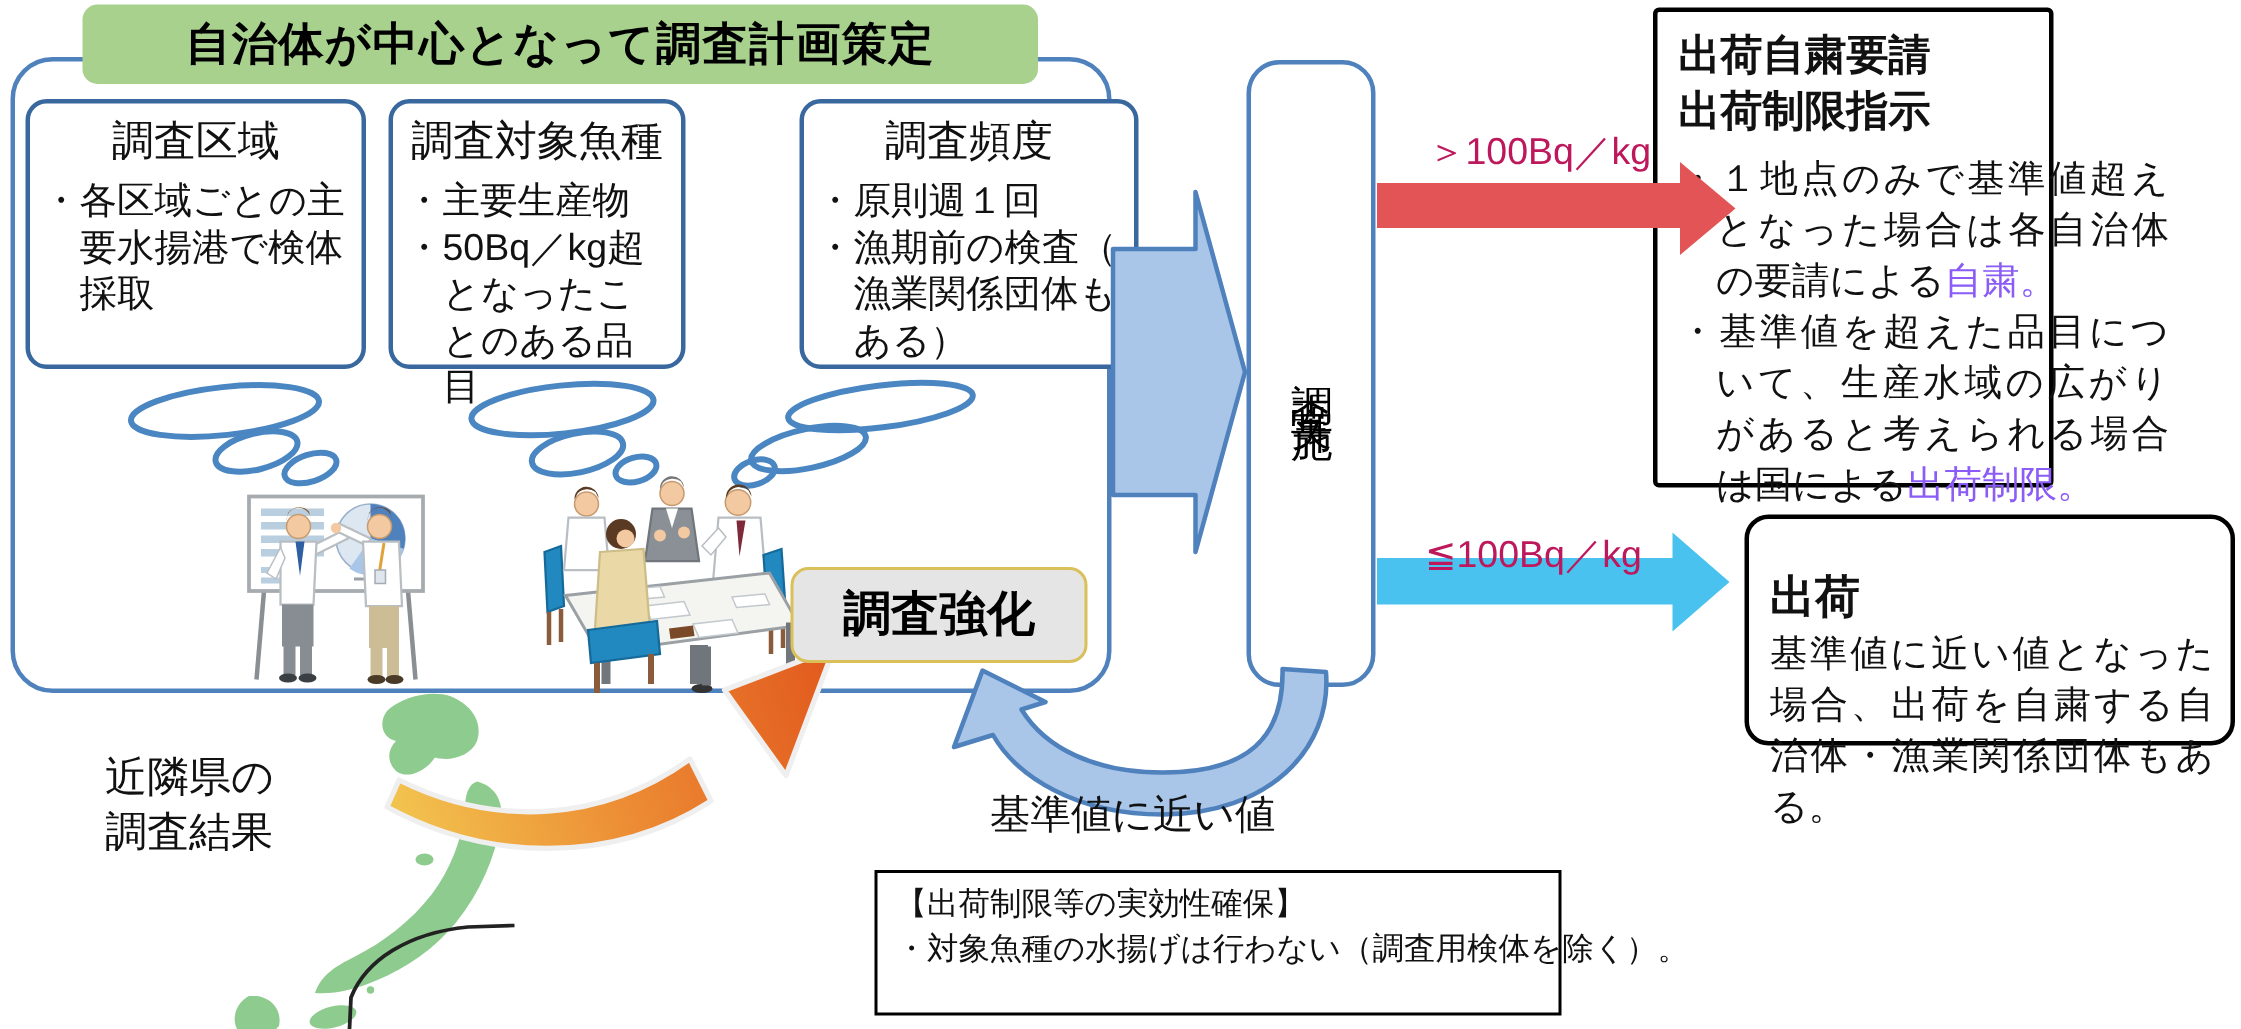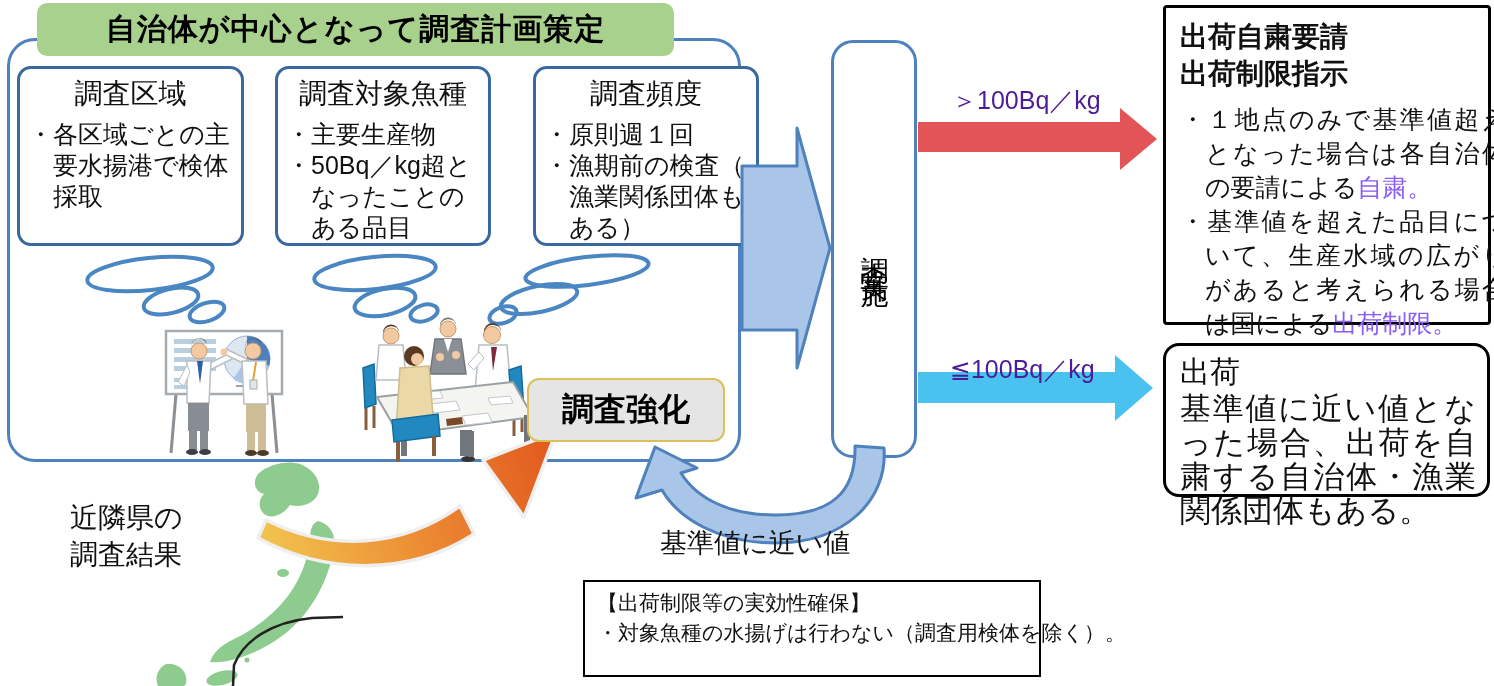--- a/index.html
+++ b/index.html
@@ -7,21 +7,21 @@
     position:relative;width:1494px;height:686px;background:#ffffff;overflow:hidden;
     font-family:"Liberation Sans","DejaVu Sans",sans-serif;color:#111;
   }
   .abs{position:absolute;}
   
   .main-container{
     left:7px;top:38px;width:728px;height:418px;background:#fff;
     border:3px solid #4f81bd;border-radius:28px;z-index:1;
   }
   .header-banner{
-    left:37px;top:3px;width:637px;height:53px;background:#a9d18e;border-radius:10px;
+    left:55px;top:3px;width:637px;height:53px;background:#a9d18e;border-radius:10px;
     z-index:3;display:flex;align-items:center;justify-content:center;
     font-size:30px;font-weight:bold;letter-spacing:1px;color:#000;
   }
   .plan-box{
     top:66px;height:180px;background:#fff;border:3px solid #38689e;border-radius:14px;
     z-index:2;box-sizing:border-box;padding:6px 8px 0 8px;
   }
   .plan-box .pb-title{text-align:center;font-size:28px;font-weight:500;margin-bottom:6px;}
   .plan-box .pb-bullet{
     font-size:25px;line-height:31px;padding-left:25px;text-indent:-25px;
@@ -34,35 +34,35 @@
   }
   .survey-box span{
     writing-mode:vertical-rl;font-size:28px;letter-spacing:8px;color:#000;
   }
   .strengthen-box{
     left:527px;top:378px;width:194px;height:60px;background:#e5e5e5;
     border:2px solid #d9c05a;border-radius:12px;z-index:6;
     display:flex;align-items:center;justify-content:center;
     font-size:32px;font-weight:bold;color:#000;
   }
-  .limit-label{z-index:6;font-size:25px;white-space:nowrap;color:#4c1d95;text-align:center;}
+  .limit-label{z-index:6;font-size:25px;white-space:nowrap;color:#be185d;text-align:center;}
   .near-label{left:660px;top:525px;font-size:27px;z-index:6;white-space:nowrap;}
   .neighbor-label{left:70px;top:499px;font-size:28px;line-height:37px;z-index:6;white-space:pre-line;}
   .black-box{background:#fff;border:3px solid #000;z-index:2;box-sizing:border-box;}
-  .restriction-box{left:1163px;top:5px;width:328px;height:320px;border-radius:4px;padding:10px 8px 0 14px;}
+  .restriction-box{left:1102px;top:5px;width:267px;height:320px;border-radius:4px;padding:10px 8px 0 14px;}
   .restriction-box .rb-title{font-size:28px;font-weight:bold;line-height:37px;white-space:pre-line;margin-bottom:10px;}
   .rb-bullet{
     font-size:25px;line-height:34px;padding-left:25px;text-indent:-25px;
     text-align:justify;line-break:anywhere;overflow-wrap:anywhere;width:302px;
   }
   .red-em{color:#8b5cf6;}
   .shipping-box{left:1163px;top:343px;width:327px;height:154px;border-radius:16px;padding:6px 12px 0 14px;}
-  .shipping-box .sb-title{font-size:30px;font-weight:normal;line-height:40px;}
+  .shipping-box .sb-title{font-size:30px;font-weight:bold;line-height:40px;margin-top:27px;}
   .shipping-box .sb-body{
-    font-size:31px;line-height:34px;text-align:justify;
+    font-size:25px;line-height:34px;text-align:justify;
     line-break:anywhere;overflow-wrap:anywhere;width:296px;
   }
   .effect-box{left:583px;top:580px;width:458px;height:97px;border-width:2.5px;border-radius:0;padding:6px 12px 0 12px;}
   .effect-box .eb-title{font-size:21px;line-height:30px;}
   .effect-box .eb-bullet{font-size:21px;line-height:30px;padding-left:21px;text-indent:-21px;white-space:nowrap;}
   .art-layer{left:0;top:0;width:1494px;height:686px;z-index:5;pointer-events:none;}
 </style>
 </head>
 <body>
 
@@ -71,21 +71,21 @@
   <div class="abs main-container"></div>
 
   <div class="abs header-banner">
     <span>自治体が中心となって調査計画策定</span>
   </div>
 
   <div class="abs plan-box" style="left:17px;width:227px;">
     <div class="pb-title">調査区域</div>
     <div class="pb-bullet">・各区域ごとの主要水揚港で検体採取</div>
   </div>
-  <div class="abs plan-box" style="left:259px;width:216px;margin-left:16px;">
+  <div class="abs plan-box" style="left:259px;width:198px;">
     <div class="pb-title">調査対象魚種</div>
     <div class="pb-bullet">・主要生産物</div>
     <div class="pb-bullet">・50Bq／kg超となったことのある品目</div>
   </div>
   <div class="abs plan-box" style="left:533px;width:226px;">
     <div class="pb-title">調査頻度</div>
     <div class="pb-bullet">・原則週１回</div>
     <div class="pb-bullet">・漁期前の検査（漁業関係団体もある）</div>
   </div>
 

